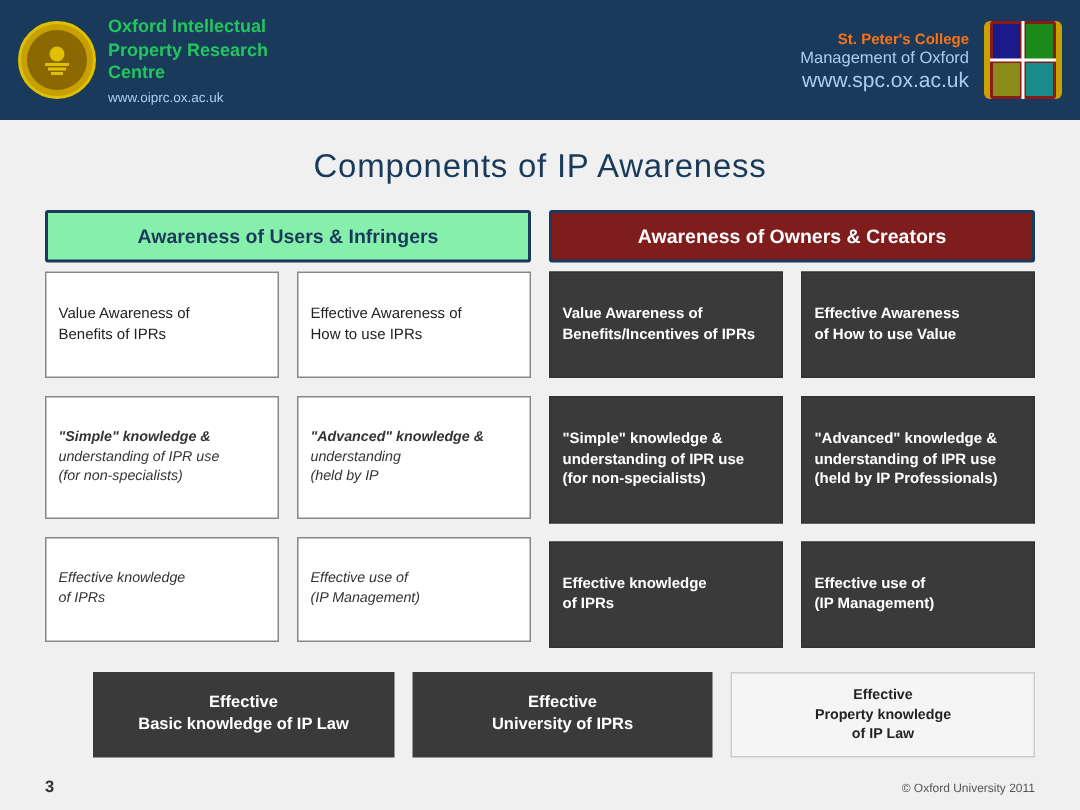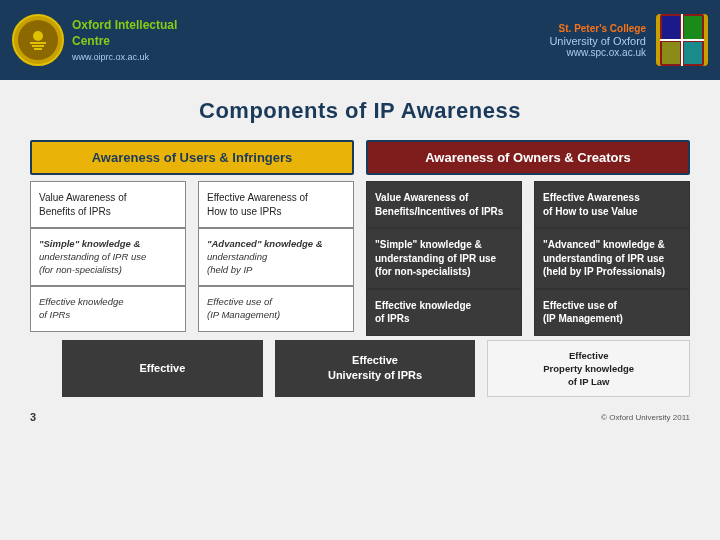--- a/index.html
+++ b/index.html
@@ -43,21 +43,21 @@
       background: #8b6800;
       display: flex;
       align-items: center;
       justify-content: center;
     }
     .header-text-block {
       display: flex;
       flex-direction: column;
     }
     .header-title-line {
-      color: #84cc16;
+      color: #22c55e;
       font-size: 12px;
       font-weight: bold;
       line-height: 1.3;
     }
     .header-url {
       color: #aaccee;
       font-size: 9px;
       margin-top: 3px;
     }
     .header-right {
@@ -73,21 +73,21 @@
       font-size: 10px;
       font-weight: bold;
       line-height: 1.3;
     }
     .stpeters-sub {
       color: #aaccee;
       font-size: 11px;
     }
     .stpeters-url {
       color: #aaccee;
-      font-size: 10px;
+      font-size: 14px;
     }
     .stpeters-crest {
       width: 52px;
       height: 52px;
       background: #c8a000;
       border-radius: 4px;
       display: flex;
       align-items: center;
       justify-content: center;
       color: #fff;
@@ -96,36 +96,36 @@
 
     
     .main {
       background: #f0f0f0;
       padding: 18px 30px 10px 30px;
     }
 
     .page-title {
       text-align: center;
       font-size: 22px;
-      font-weight: bold;
+      font-weight: normal;
       color: #1a3a5c;
       margin-bottom: 16px;
       letter-spacing: 0.5px;
     }
 
     
     .top-boxes {
       display: flex;
       gap: 12px;
       margin-bottom: 0;
     }
     .top-box {
       flex: 1;
       border: 2px solid #1a3a5c;
-      background: #eab308;
+      background: #86efac;
       padding: 8px 12px;
       text-align: center;
       font-size: 13px;
       font-weight: bold;
       color: #1a3a5c;
       border-radius: 2px;
     }
     .top-box.dark {
       background: #7f1d1d;
       color: #fff;
@@ -143,25 +143,25 @@
 
     .col-quarter {
       flex: 1;
       display: flex;
       flex-direction: column;
     }
 
     .card {
       border: 1.5px solid #888;
       background: #fff;
-      padding: 9px 8px;
+      padding: 21px 8px;
       font-size: 10px;
       color: #222;
       line-height: 1.35;
-      margin-bottom: 0;
+      margin-bottom: 12px;
       min-height: 46px;
     }
     .card.dark-bg {
       background: #3a3a3a;
       color: #fff;
       border-color: #333;
       font-weight: bold;
     }
     .card.italic-light {
       font-style: italic;
@@ -228,28 +228,29 @@
         <svg width="28" height="28" viewBox="0 0 28 28">
           <circle cx="14" cy="10" r="5" fill="#e0c000"></circle>
           <rect x="6" y="16" width="16" height="2" fill="#e0c000"></rect>
           <rect x="8" y="19" width="12" height="2" fill="#e0c000"></rect>
           <rect x="10" y="22" width="8" height="2" fill="#e0c000"></rect>
         </svg>
       </div>
     </div>
     <div class="header-text-block">
       <span class="header-title-line">Oxford Intellectual</span>
+      <span class="header-title-line">Property Research</span>
       <span class="header-title-line">Centre</span>
       <span class="header-url">www.oiprc.ox.ac.uk</span>
     </div>
   </div>
   <div class="header-right">
     <div class="header-right-text">
       <div class="stpeters-title">St. Peter's College</div>
-      <div class="stpeters-sub">University of Oxford</div>
+      <div class="stpeters-sub">Management of Oxford</div>
       <div class="stpeters-url">www.spc.ox.ac.uk</div>
     </div>
     <div class="stpeters-crest">
       <svg width="44" height="52" viewBox="0 0 44 52">
         <rect x="0" y="0" width="44" height="52" fill="#8b1a1a" rx="2"></rect>
         <rect x="2" y="2" width="18" height="24" fill="#1a1a8b"></rect>
         <rect x="24" y="2" width="18" height="24" fill="#1a8b1a"></rect>
         <rect x="2" y="28" width="18" height="22" fill="#8b8b1a"></rect>
         <rect x="24" y="28" width="18" height="22" fill="#1a8b8b"></rect>
         <line x1="22" y1="0" x2="22" y2="52" stroke="#fff" stroke-width="2"></line>
@@ -334,20 +335,21 @@
           <span>(IP Management)</span>
         </div>
       </div>
 
     </div>
   </div>
 
   <div class="bottom-row">
     <div class="bottom-box">
       <div>Effective</div>
+      <div>Basic knowledge of IP Law</div>
     </div>
     <div class="bottom-box">
       <div>Effective</div>
       <div>University of IPRs</div>
     </div>
     <div class="bottom-box light" style="font-size:9.5px;">
       <div>Effective</div>
       <div>Property knowledge</div>
       <div>of IP Law</div>
     </div>

